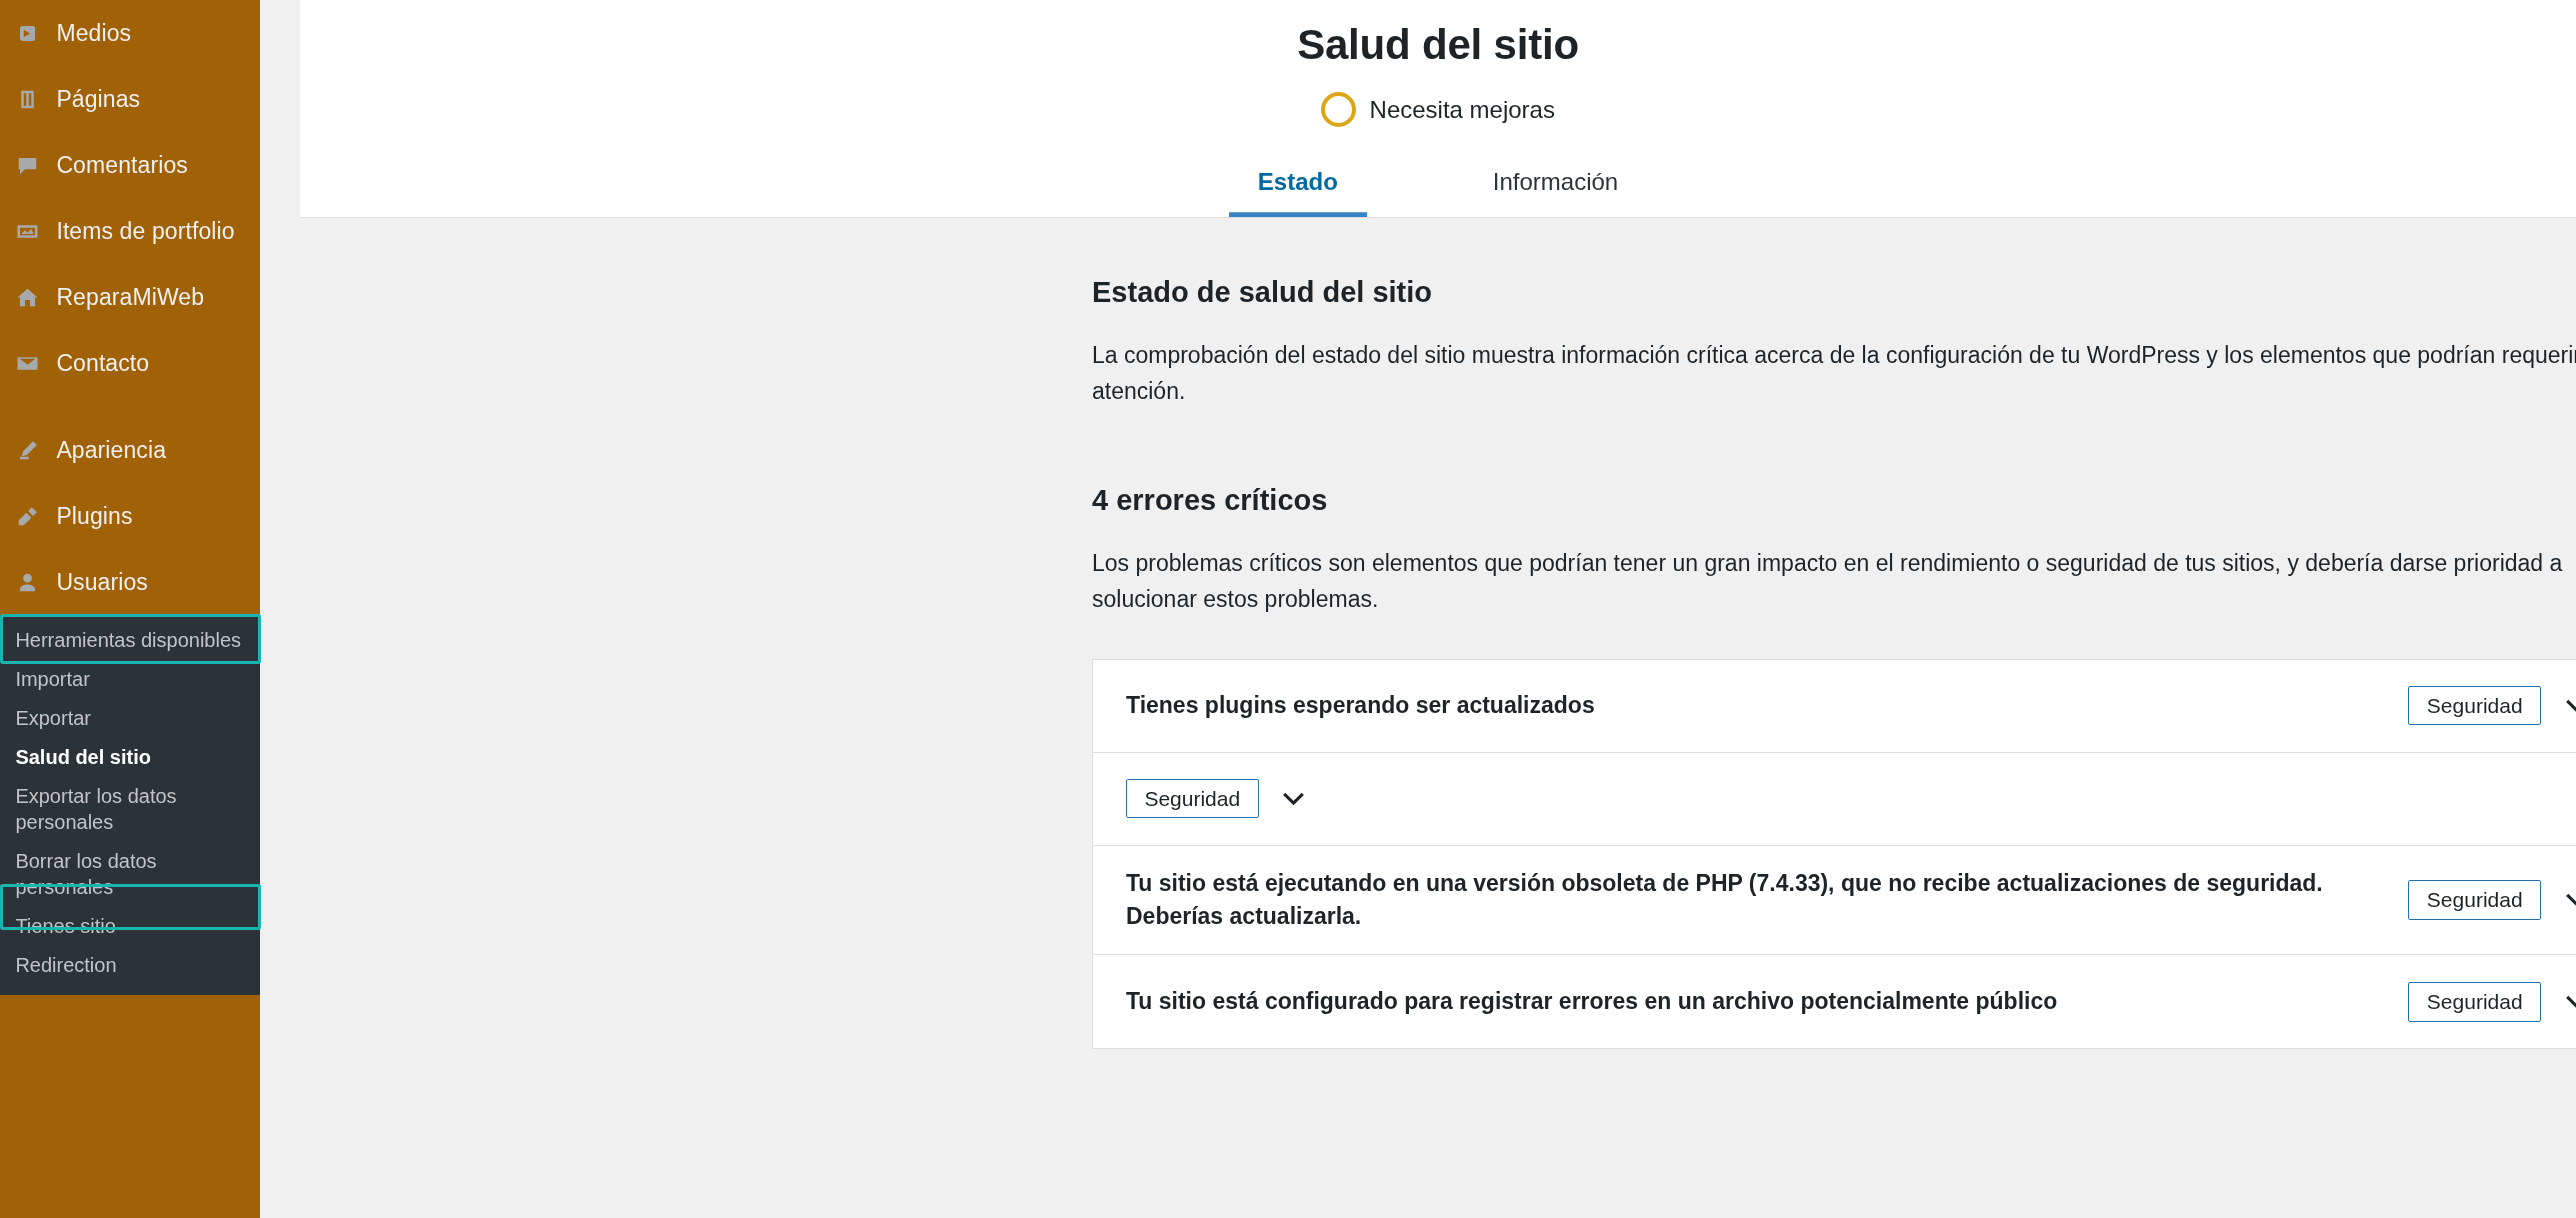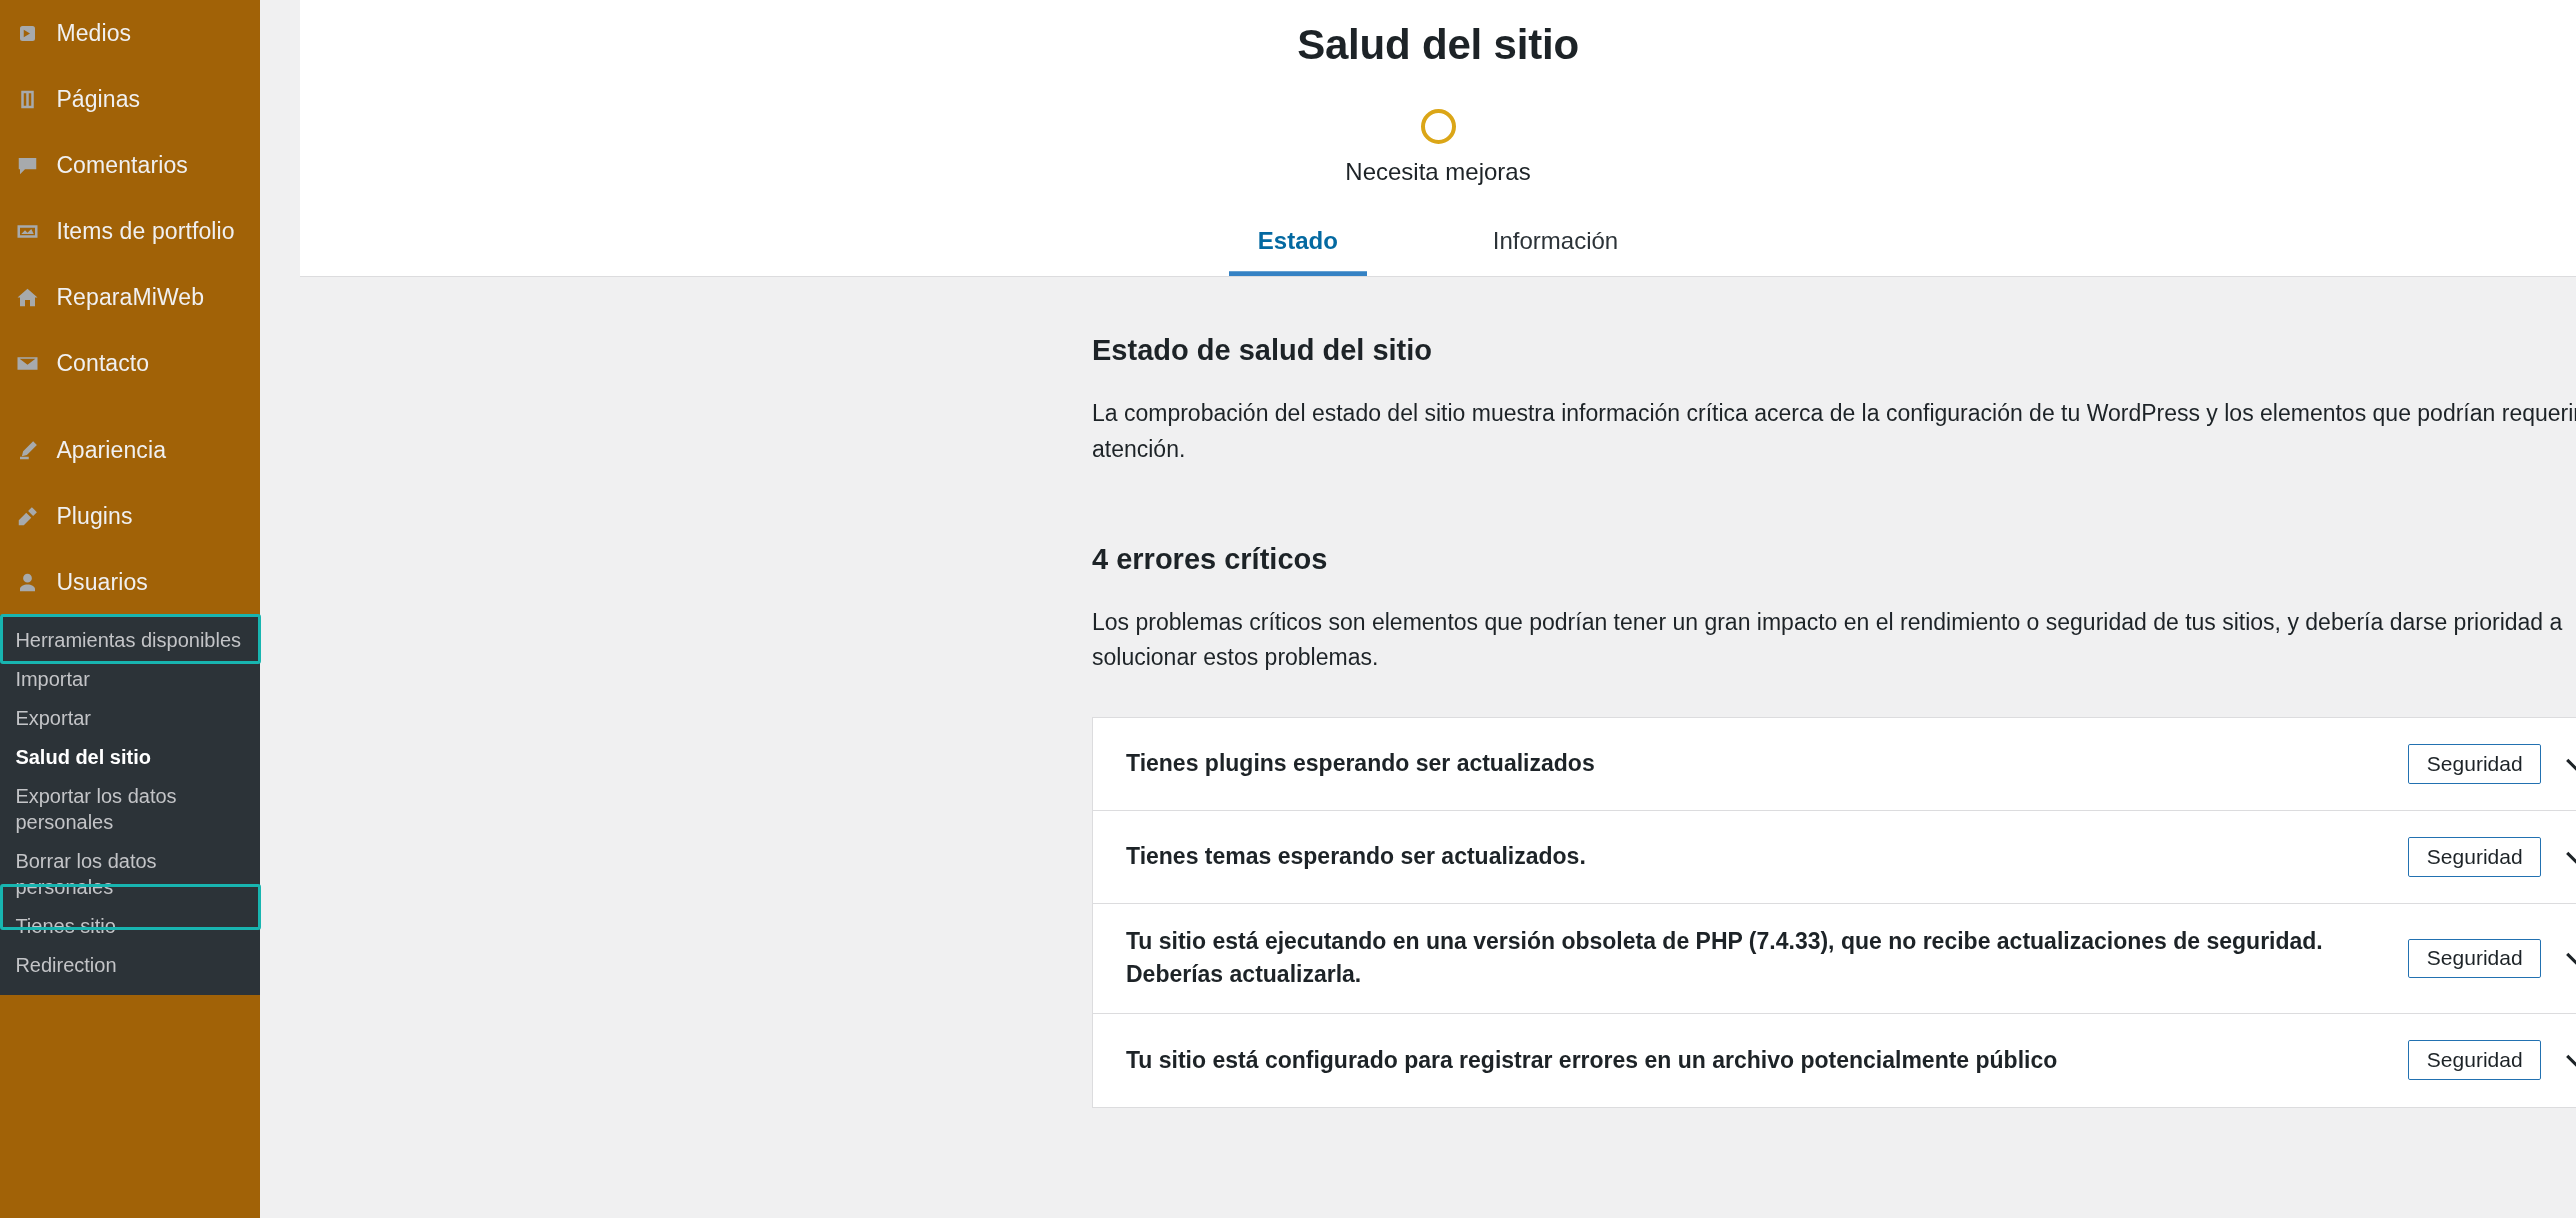--- a/index.html
+++ b/index.html
@@ -126,24 +126,23 @@
     font-weight: 700;
     color: #1d2327;
     margin: 11.6px 0 0 0;
     letter-spacing: -0.2px;
   }
   .sh-status {
     display: flex;
     align-items: center;
     justify-content: center;
     gap: 13.5px;
-    margin-top: 40px;
+    margin-top: 23px;
     font-size: 24px;
     color: #1d2327;
-    flex-direction: column;
   }
   .donut {
     width: 35px;
     height: 35px;
     border-radius: 50%;
     border: 4.8px solid #dba617;
     box-sizing: border-box;
   }
   .sh-tabs {
     display: flex;
@@ -384,21 +383,20 @@
             <div class="acc-label">Tienes plugins esperando ser actualizados</div>
             <div class="acc-badge">Seguridad</div>
             <div class="acc-toggle">
               <svg width="31" height="31" viewBox="0 0 20 20" fill="none" stroke="currentColor" stroke-width="2">
                   <path d="M4 7l6 6 6-6"></path>
                 </svg>
             </div>
           </div>
 
           <div class="acc-row">
-            <div class="acc-label">Tienes temas esperando ser actualizados.</div>
             <div class="acc-badge">Seguridad</div>
             <div class="acc-toggle">
               <svg width="31" height="31" viewBox="0 0 20 20" fill="none" stroke="currentColor" stroke-width="2">
                   <path d="M4 7l6 6 6-6"></path>
                 </svg>
             </div>
           </div>
 
           <div class="acc-row">
             <div class="acc-label">Tu sitio está ejecutando en una versión obsoleta de PHP (7.4.33), que no recibe actualizaciones de seguridad. Deberías actualizarla.</div>

